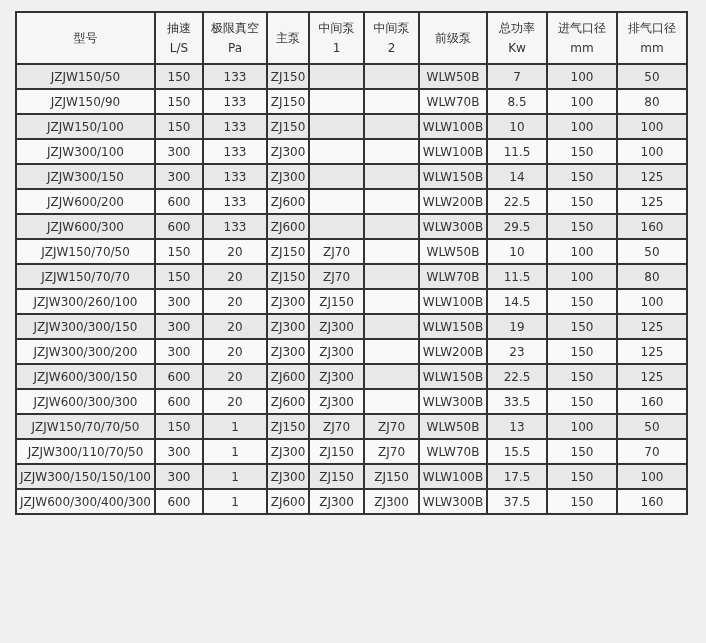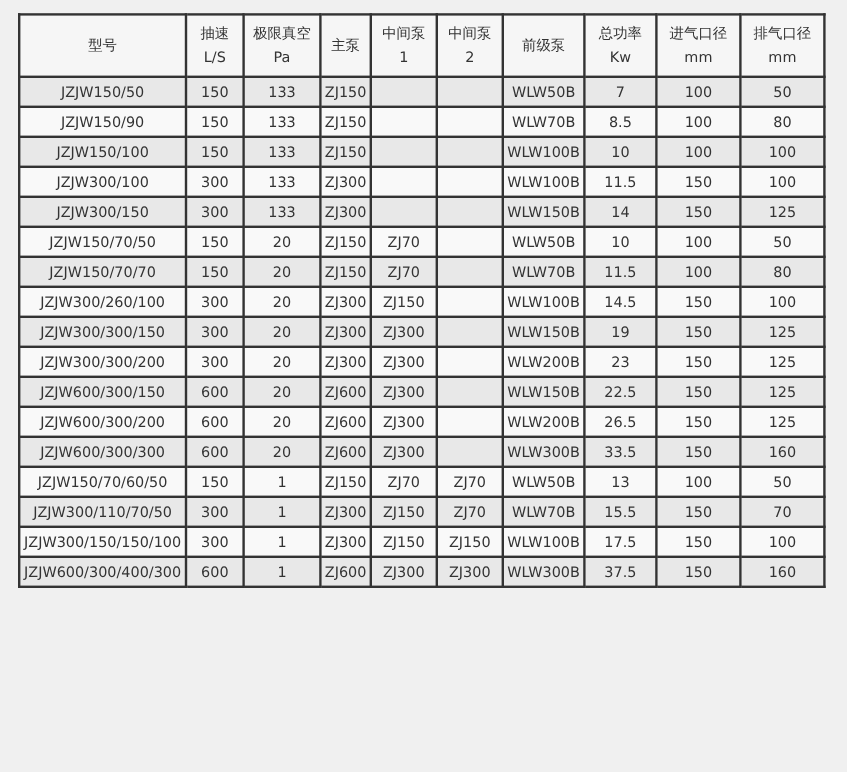--- a/index.html
+++ b/index.html
@@ -160,20 +160,44 @@
           <td>133</td>
           <td>ZJ300</td>
           <td></td>
           <td></td>
           <td>WLW150B</td>
           <td>14</td>
           <td>150</td>
           <td>125</td>
         </tr>
         <tr>
+          <td>JZJW600/200</td>
+          <td>600</td>
+          <td>133</td>
+          <td>ZJ600</td>
+          <td></td>
+          <td></td>
+          <td>WLW200B</td>
+          <td>22.5</td>
+          <td>150</td>
+          <td>125</td>
+        </tr>
+        <tr>
+          <td>JZJW600/300</td>
+          <td>600</td>
+          <td>133</td>
+          <td>ZJ600</td>
+          <td></td>
+          <td></td>
+          <td>WLW300B</td>
+          <td>29.5</td>
+          <td>150</td>
+          <td>160</td>
+        </tr>
+        <tr>
           <td>JZJW150/70/50</td>
           <td>150</td>
           <td>20</td>
           <td>ZJ150</td>
           <td>ZJ70</td>
           <td></td>
           <td>WLW50B</td>
           <td>10</td>
           <td>100</td>
           <td>50</td>
@@ -232,45 +256,33 @@
           <td>20</td>
           <td>ZJ600</td>
           <td>ZJ300</td>
           <td></td>
           <td>WLW150B</td>
           <td>22.5</td>
           <td>150</td>
           <td>125</td>
         </tr>
         <tr>
-          <td>JZJW600/300/200</td>
-          <td>600</td>
-          <td>20</td>
-          <td>ZJ600</td>
-          <td>ZJ300</td>
-          <td></td>
-          <td>WLW200B</td>
-          <td>26.5</td>
-          <td>150</td>
-          <td>125</td>
-        </tr>
-        <tr>
           <td>JZJW600/300/300</td>
           <td>600</td>
           <td>20</td>
           <td>ZJ600</td>
           <td>ZJ300</td>
           <td></td>
           <td>WLW300B</td>
           <td>33.5</td>
           <td>150</td>
           <td>160</td>
         </tr>
         <tr>
-          <td>JZJW150/70/60/50</td>
+          <td>JZJW150/70/70/50</td>
           <td>150</td>
           <td>1</td>
           <td>ZJ150</td>
           <td>ZJ70</td>
           <td>ZJ70</td>
           <td>WLW50B</td>
           <td>13</td>
           <td>100</td>
           <td>50</td>
         </tr>

